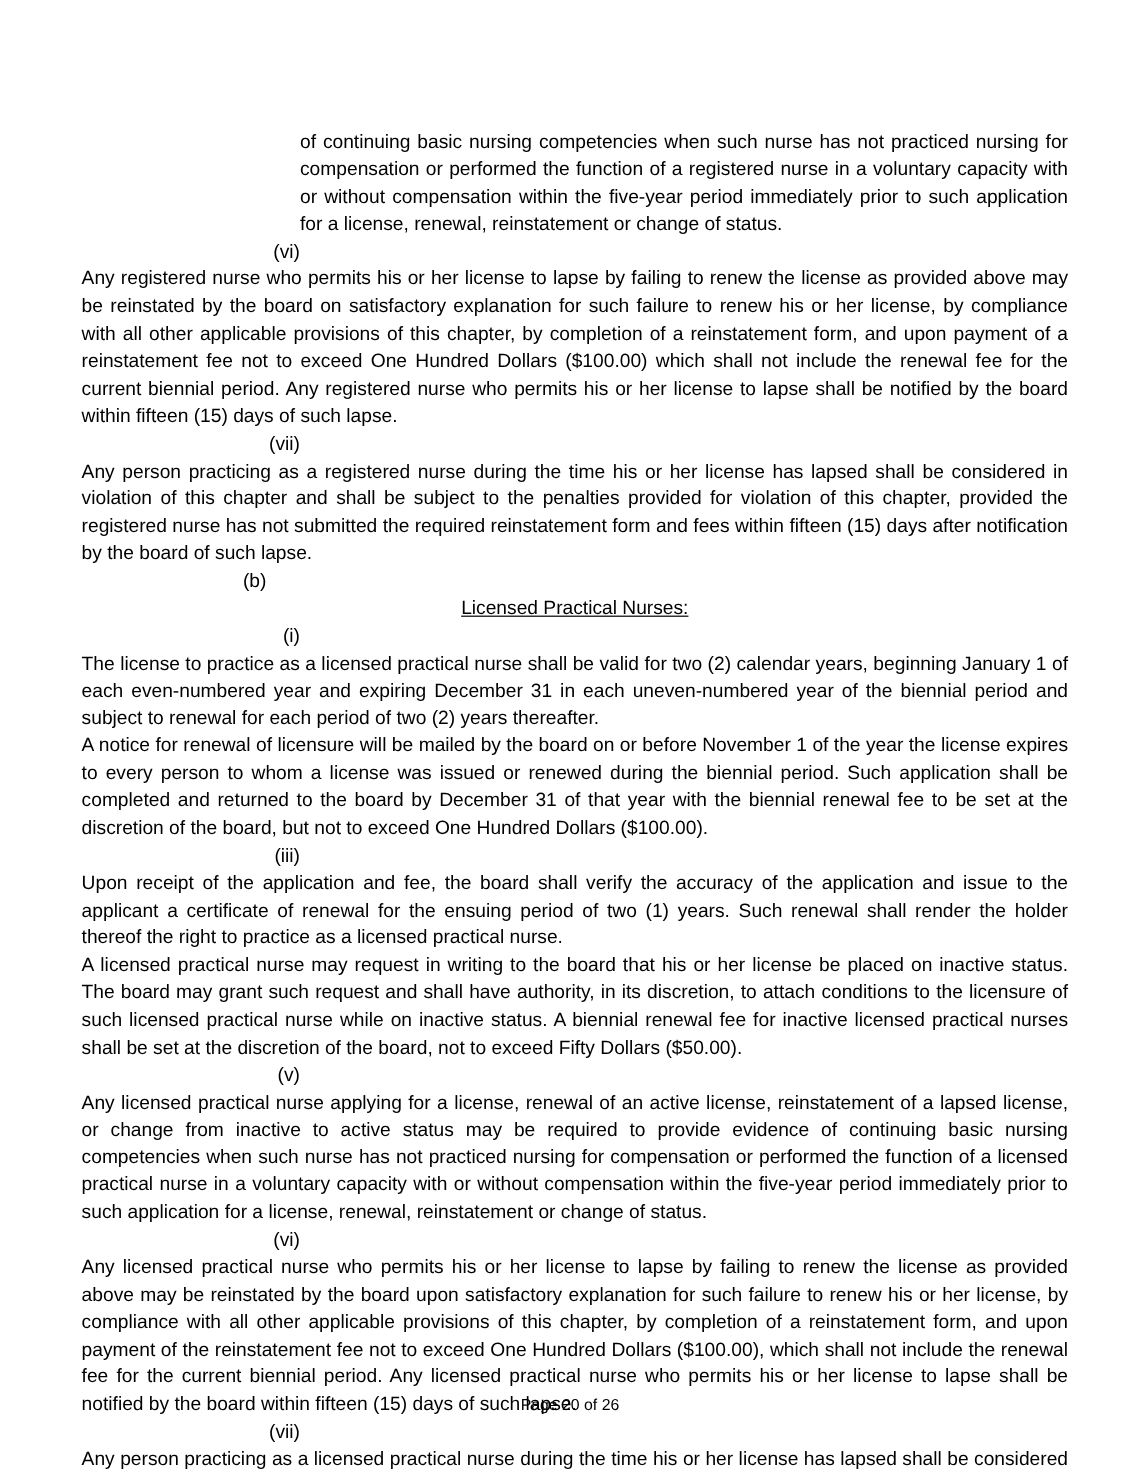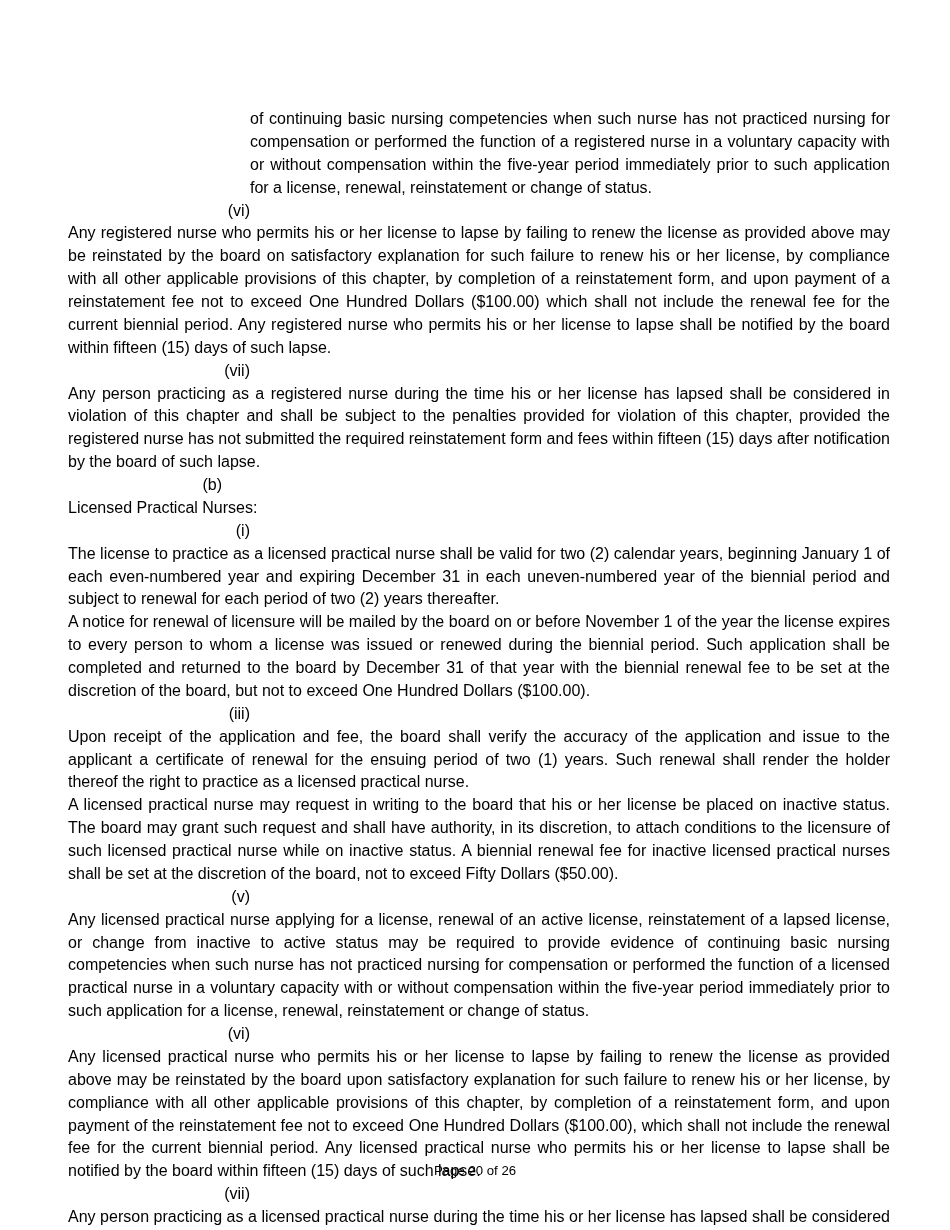--- a/index.html
+++ b/index.html
@@ -75,21 +75,21 @@
       <div class="txt">Any registered nurse who permits his or her license to lapse by failing to renew the license as provided above may be reinstated by the board on satisfactory explanation for such failure to renew his or her license, by compliance with all other applicable provisions of this chapter, by completion of a reinstatement form, and upon payment of a reinstatement fee not to exceed One Hundred Dollars ($100.00) which shall not include the renewal fee for the current biennial period. Any registered nurse who permits his or her license to lapse shall be notified by the board within fifteen (15) days of such lapse.</div>
     </div>
 
     <div class="row lvl-r">
       <div class="marker">(vii)</div>
       <div class="txt">Any person practicing as a registered nurse during the time his or her license has lapsed shall be considered in violation of this chapter and shall be subject to the penalties provided for violation of this chapter, provided the registered nurse has not submitted the required reinstatement form and fees within fifteen (15) days after notification by the board of such lapse.</div>
     </div>
 
     <div class="row lvl-b">
       <div class="marker">(b)</div>
-      <div class="txt" style="text-align:left;">Licensed Practical Nurses:</div>
+      <div class="txt" style="text-align:center;text-decoration:underline;">Licensed Practical Nurses:</div>
     </div>
 
     <div class="row lvl-r">
       <div class="marker">(i)</div>
       <div class="txt">The license to practice as a licensed practical nurse shall be valid for two (2) calendar years, beginning January 1 of each even-numbered year and expiring December 31 in each uneven-numbered year of the biennial period and subject to renewal for each period of two (2) years thereafter.</div>
     </div>
 
     <div class="row lvl-r">
       <div class="txt">A notice for renewal of licensure will be mailed by the board on or before November 1 of the year the license expires to every person to whom a license was issued or renewed during the biennial period. Such application shall be completed and returned to the board by December 31 of that year with the biennial renewal fee to be set at the discretion of the board, but not to exceed One Hundred Dollars ($100.00).</div>
     </div>

